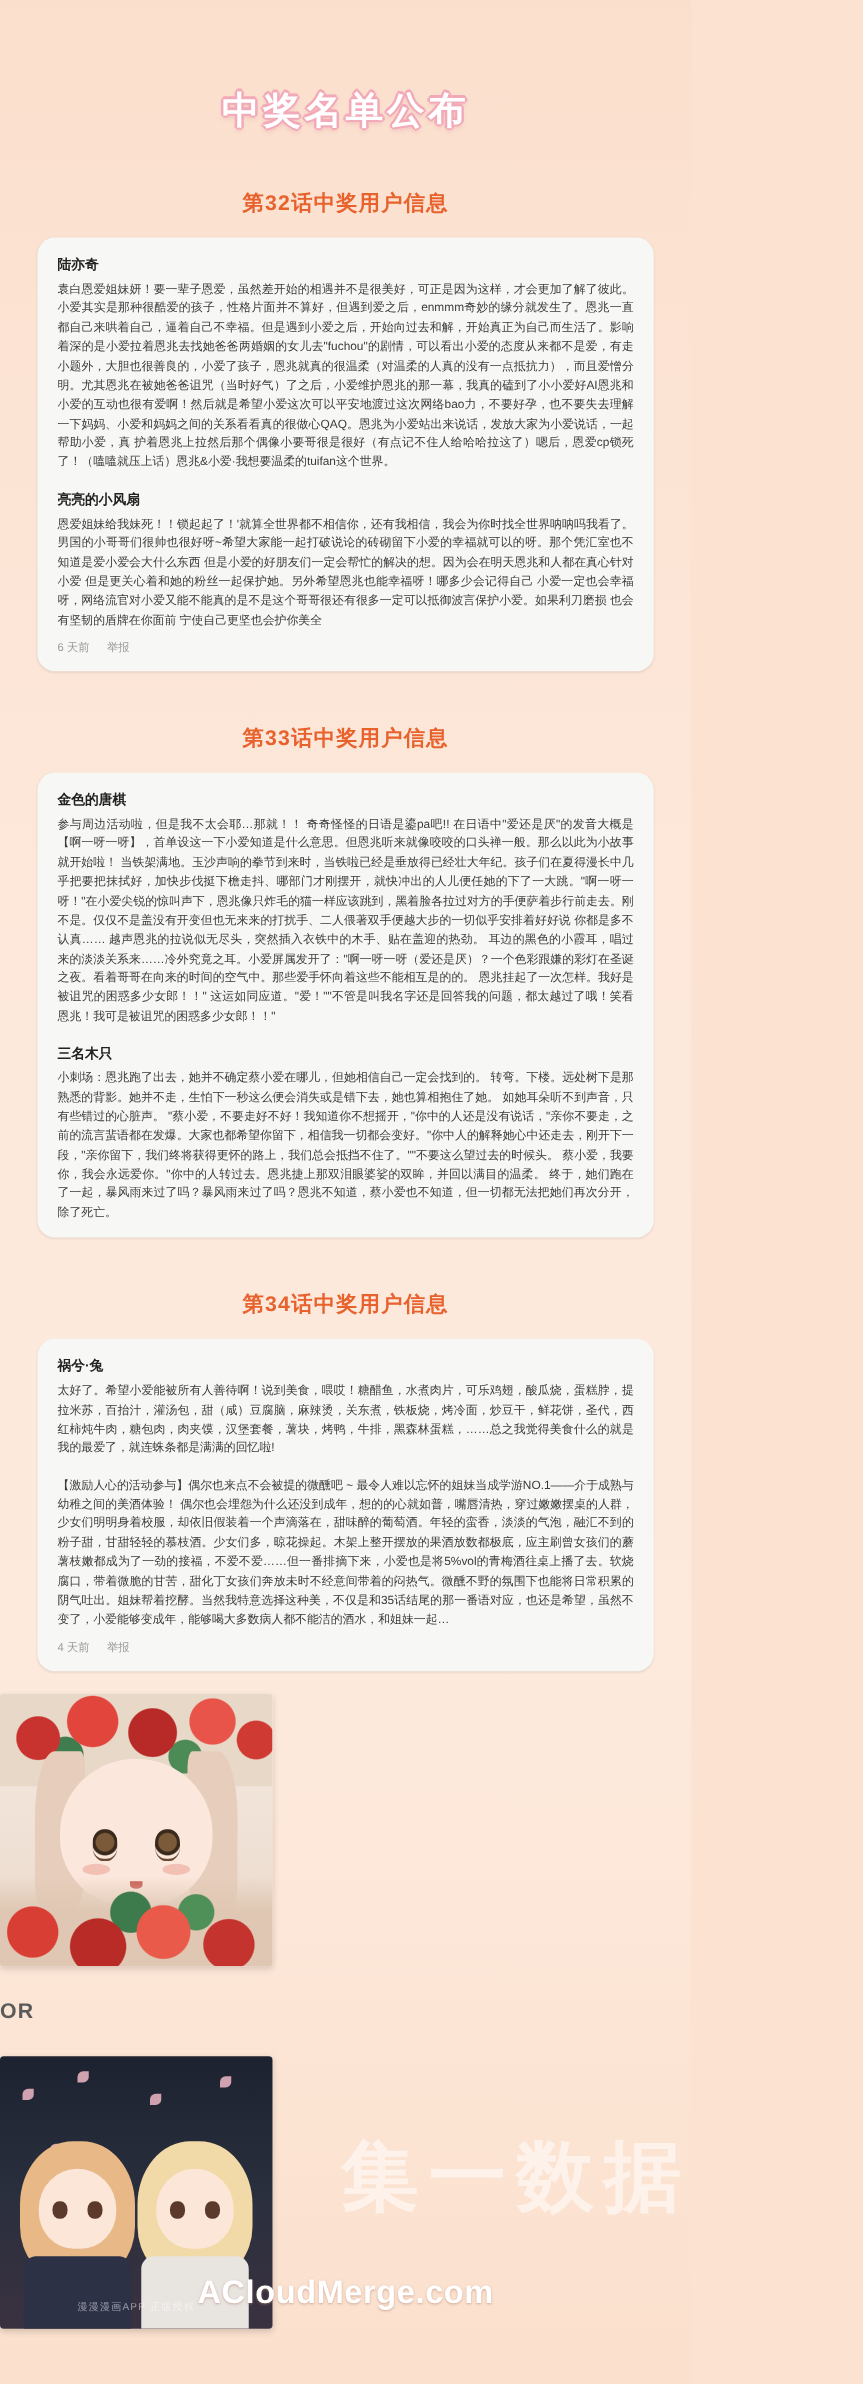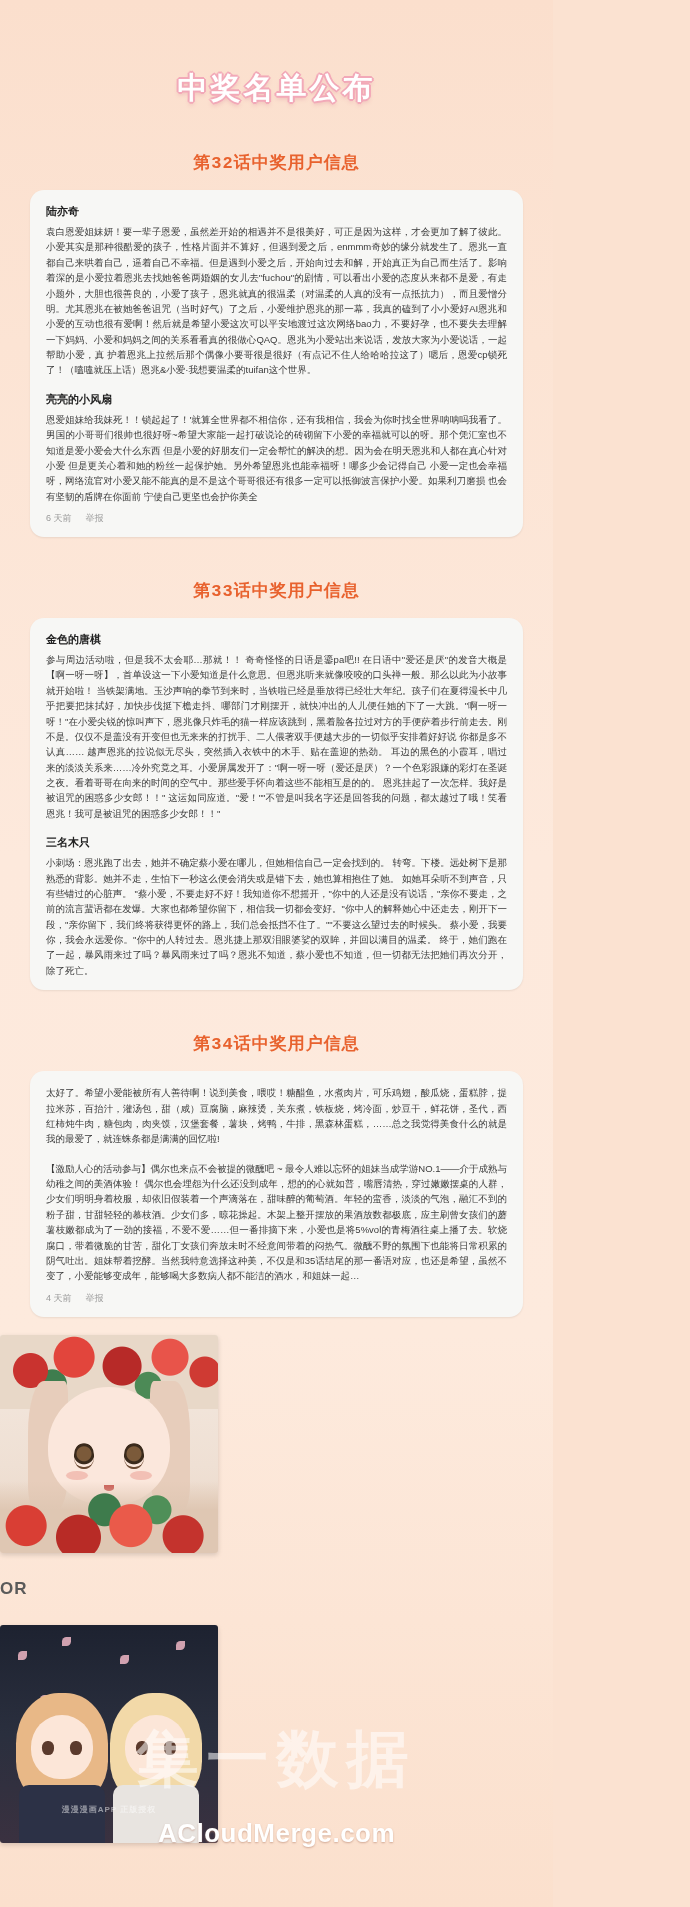--- a/index.html
+++ b/index.html
@@ -31,21 +31,20 @@
        0 3px 4px rgba(220,130,150,.45);
     padding-top: 68px;
   }
   .section-title {
     text-align: center;
     font-size: 17px;
     font-weight: bold;
     color: #e8622e;
     letter-spacing: 1px;
     margin: 42px 0 16px 0;
-    font-family: Liberation Mono, monospace;
   }
   .card {
     background: #f7f7f5;
     margin: 0 30px 18px 30px;
     padding: 14px 16px 12px 16px;
     box-shadow: 0 1px 2px rgba(0,0,0,.08);
     border-radius: 14px;
   }
   .entry + .entry {
     margin-top: 14px;
@@ -186,38 +185,38 @@
     position: absolute; top: 8px; left: 50%; transform: translateX(-50%);
     width: 60px; height: 34px;
   }
   .art2 .ears::before, .art2 .ears::after {
     content: ""; position: absolute; top: 0; width: 14px; height: 34px;
     background: #f4e7ef; border-radius: 50%;
   }
   .art2 .ears::before { left: 2px; transform: rotate(-12deg); }
   .art2 .ears::after { right: 2px; transform: rotate(12deg); }
   .art2 .watermark-in {
-    position: absolute; left: 50%; bottom: 28px; transform: translateX(-50%);
-    font-size: 8px; color: rgba(255,255,255,.5); letter-spacing: 1px; white-space: nowrap; font-weight: bold;
+    position: absolute; left: 50%; bottom: 12px; transform: translateX(-50%);
+    font-size: 8px; color: rgba(255,255,255,.5); letter-spacing: 1px; white-space: nowrap;
   }
   .footer {
     margin-top: 52px;
     text-align: center;
     color: #c58f76;
     font-size: 11.5px;
     line-height: 2;
     position: relative;
     padding-bottom: 10px;
   }
   .footer .line2 .mail { color: #b9805f; }
   .big-watermark {
     position: absolute;
     left: 0; right: 0;
-    bottom: 106px;
-    text-align: center;
+    bottom: 124px;
+    text-align: right;
     font-size: 62px;
     font-weight: bold;
     color: rgba(255,255,255,.55);
     letter-spacing: 8px;
     pointer-events: none;
     user-select: none;
   }
   .brand {
     position: absolute;
     left: 0; right: 0;
@@ -261,20 +260,21 @@
     </div>
     <div class="entry">
       <div class="entry-user">三名木只</div>
       <div class="entry-text">小刺场：恩兆跑了出去，她并不确定蔡小爱在哪儿，但她相信自己一定会找到的。 转弯。下楼。远处树下是那熟悉的背影。她并不走，生怕下一秒这么便会消失或是错下去，她也算相抱住了她。 如她耳朵听不到声音，只有些错过的心脏声。 "蔡小爱，不要走好不好！我知道你不想摇开，"你中的人还是没有说话，"亲你不要走，之前的流言蜚语都在发爆。大家也都希望你留下，相信我一切都会变好。"你中人的解释她心中还走去，刚开下一段，"亲你留下，我们终将获得更怀的路上，我们总会抵挡不住了。""不要这么望过去的时候头。 蔡小爱，我要你，我会永远爱你。"你中的人转过去。恩兆捷上那双泪眼婆娑的双眸，并回以满目的温柔。 终于，她们跑在了一起，暴风雨来过了吗？暴风雨来过了吗？恩兆不知道，蔡小爱也不知道，但一切都无法把她们再次分开，除了死亡。</div>
     </div>
   </div>
 
   <div class="section-title">第34话中奖用户信息</div>
   <div class="card">
     <div class="entry">
+      <div class="entry-user">祸兮·兔</div>
       <div class="entry-text">太好了。希望小爱能被所有人善待啊！说到美食，喂哎！糖醋鱼，水煮肉片，可乐鸡翅，酸瓜烧，蛋糕脖，提拉米苏，百抬汁，灌汤包，甜（咸）豆腐脑，麻辣烫，关东煮，铁板烧，烤冷面，炒豆干，鲜花饼，圣代，西红柿炖牛肉，糖包肉，肉夹馍，汉堡套餐，薯块，烤鸭，牛排，黑森林蛋糕，……总之我觉得美食什么的就是我的最爱了，就连蛛条都是满满的回忆啦!</div>
     </div>
     <div class="entry">
       <div class="entry-text">【激励人心的活动参与】偶尔也来点不会被提的微醺吧 ~ 最令人难以忘怀的姐妹当成学游NO.1——介于成熟与幼稚之间的美酒体验！ 偶尔也会埋怨为什么还没到成年，想的的心就如普，嘴唇清热，穿过嫩嫩摆桌的人群，少女们明明身着校服，却依旧假装着一个声滴落在，甜味醉的葡萄酒。年轻的蛮香，淡淡的气泡，融汇不到的粉子甜，甘甜轻轻的慕枝酒。少女们多，晾花操起。木架上整开摆放的果酒放数都极底，应主刷曾女孩们的蘑薯枝嫩都成为了一劲的接福，不爱不爱……但一番排摘下来，小爱也是将5%vol的青梅酒往桌上播了去。软烧腐口，带着微脆的甘苦，甜化丁女孩们奔放未时不经意间带着的闷热气。微醺不野的氛围下也能将日常积累的阴气吐出。姐妹帮着挖酵。当然我特意选择这种美，不仅是和35话结尾的那一番语对应，也还是希望，虽然不变了，小爱能够变成年，能够喝大多数病人都不能洁的酒水，和姐妹一起…</div>
       <div class="entry-meta">
         <span>4 天前</span>
         <span>举报</span>
       </div>
     </div>
   </div>

